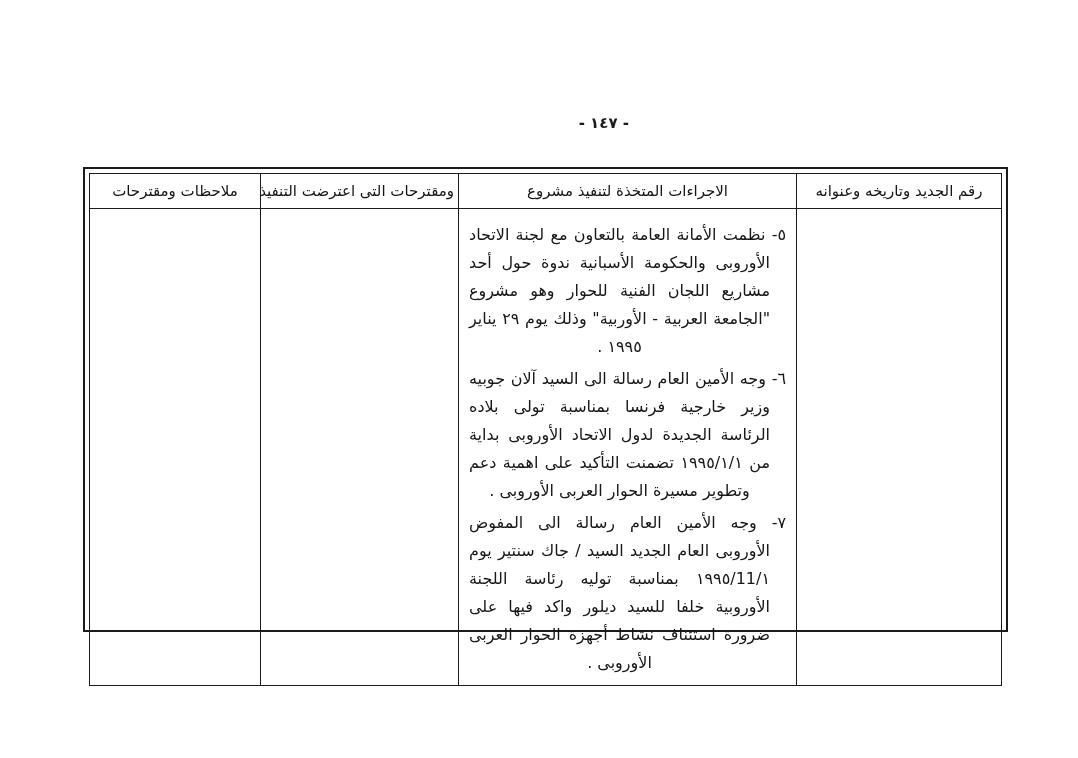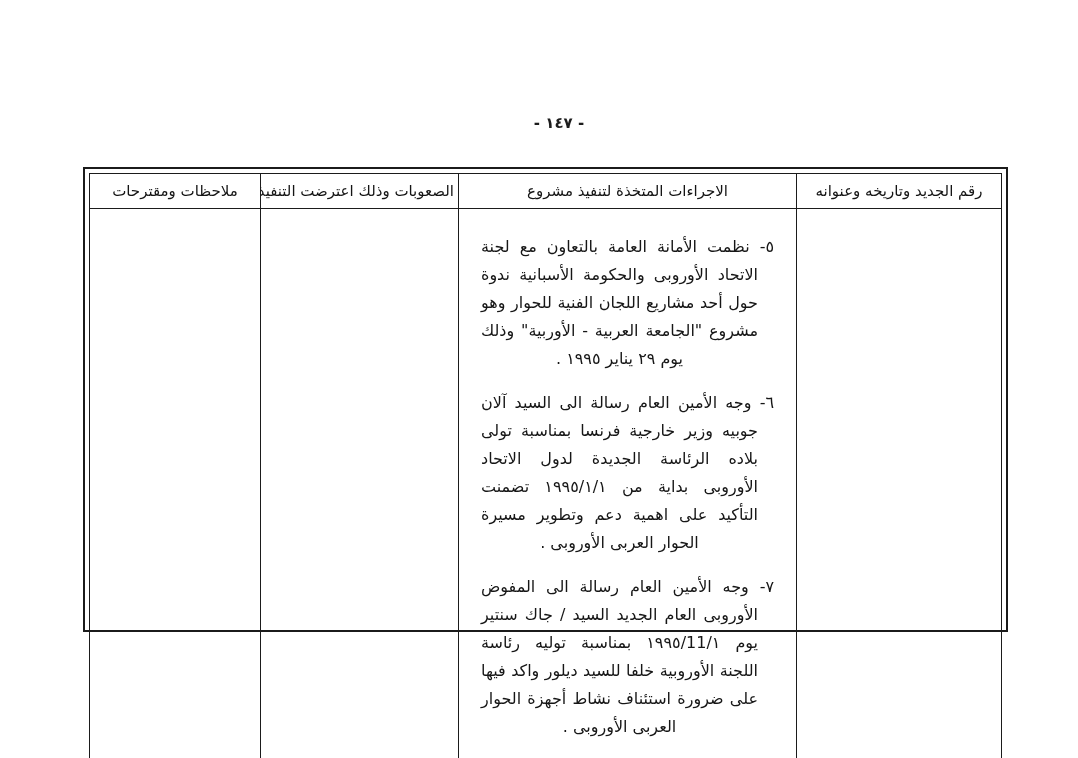--- a/index.html
+++ b/index.html
@@ -14,21 +14,21 @@
     background: #ffffff;
     font-family: "DejaVu Sans", sans-serif;
     color: #1a1a1a;
     overflow: hidden;
   }
   .page-number {
     position: absolute;
     top: 114px;
     left: 489px;
     width: 140px;
-    text-align: center;
+    text-align: right;
     direction: rtl;
     font-size: 15px;
     font-weight: bold;
     color: #1c1c1c;
   }
   .table-outer {
     position: absolute;
     left: 83px;
     top: 167px;
     width: 925px;
@@ -59,21 +59,21 @@
     overflow: hidden;
   }
   td.cell {
     vertical-align: top;
     padding: 0;
   }
   td.actions-cell {
     padding: 8px 6px 4px 6px;
   }
   .para {
-    margin: 16px;
+    margin: 4px;
     direction: rtl;
     font-size: 16px;
     line-height: 28px;
     text-align: justify;
     text-align-last: center;
     color: #161616;
     padding-right: 16px;
     text-indent: -16px;
   }
 </style>
@@ -89,21 +89,21 @@
       <colgroup>
         <col style="width:205px">
         <col style="width:338px">
         <col style="width:198px">
         <col>
       </colgroup>
       <thead>
         <tr>
           <th class="hdr">رقم الجديد وتاريخه وعنوانه</th>
           <th class="hdr">الاجراءات المتخذة لتنفيذ مشروع</th>
-          <th class="hdr">الصعوبات وذلك اعترضت التنفيذ</th>
+          <th class="hdr">ومقترحات التى اعترضت التنفيذ</th>
           <th class="hdr">ملاحظات ومقترحات</th>
         </tr>
       </thead>
       <tbody>
         <tr>
           <td class="cell"></td>
           <td class="cell actions-cell">
             <p class="para">٥- نظمت الأمانة العامة بالتعاون مع لجنة الاتحاد الأوروبى والحكومة الأسبانية ندوة حول أحد مشاريع اللجان الفنية للحوار وهو مشروع "الجامعة العربية - الأوربية" وذلك يوم ٢٩ يناير ١٩٩٥ .</p>
             <p class="para">٦- وجه الأمين العام رسالة الى السيد آلان جوبيه وزير خارجية فرنسا بمناسبة تولى بلاده الرئاسة الجديدة لدول الاتحاد الأوروبى بداية من ١٩٩٥/١/١ تضمنت التأكيد على اهمية دعم وتطوير مسيرة الحوار العربى الأوروبى .</p>
             <p class="para">٧- وجه الأمين العام رسالة الى المفوض الأوروبى العام الجديد السيد / جاك سنتير يوم ١٩٩٥/11/١ بمناسبة توليه رئاسة اللجنة الأوروبية خلفا للسيد ديلور واكد فيها على ضرورة استئناف نشاط أجهزة الحوار العربى الأوروبى .</p>

